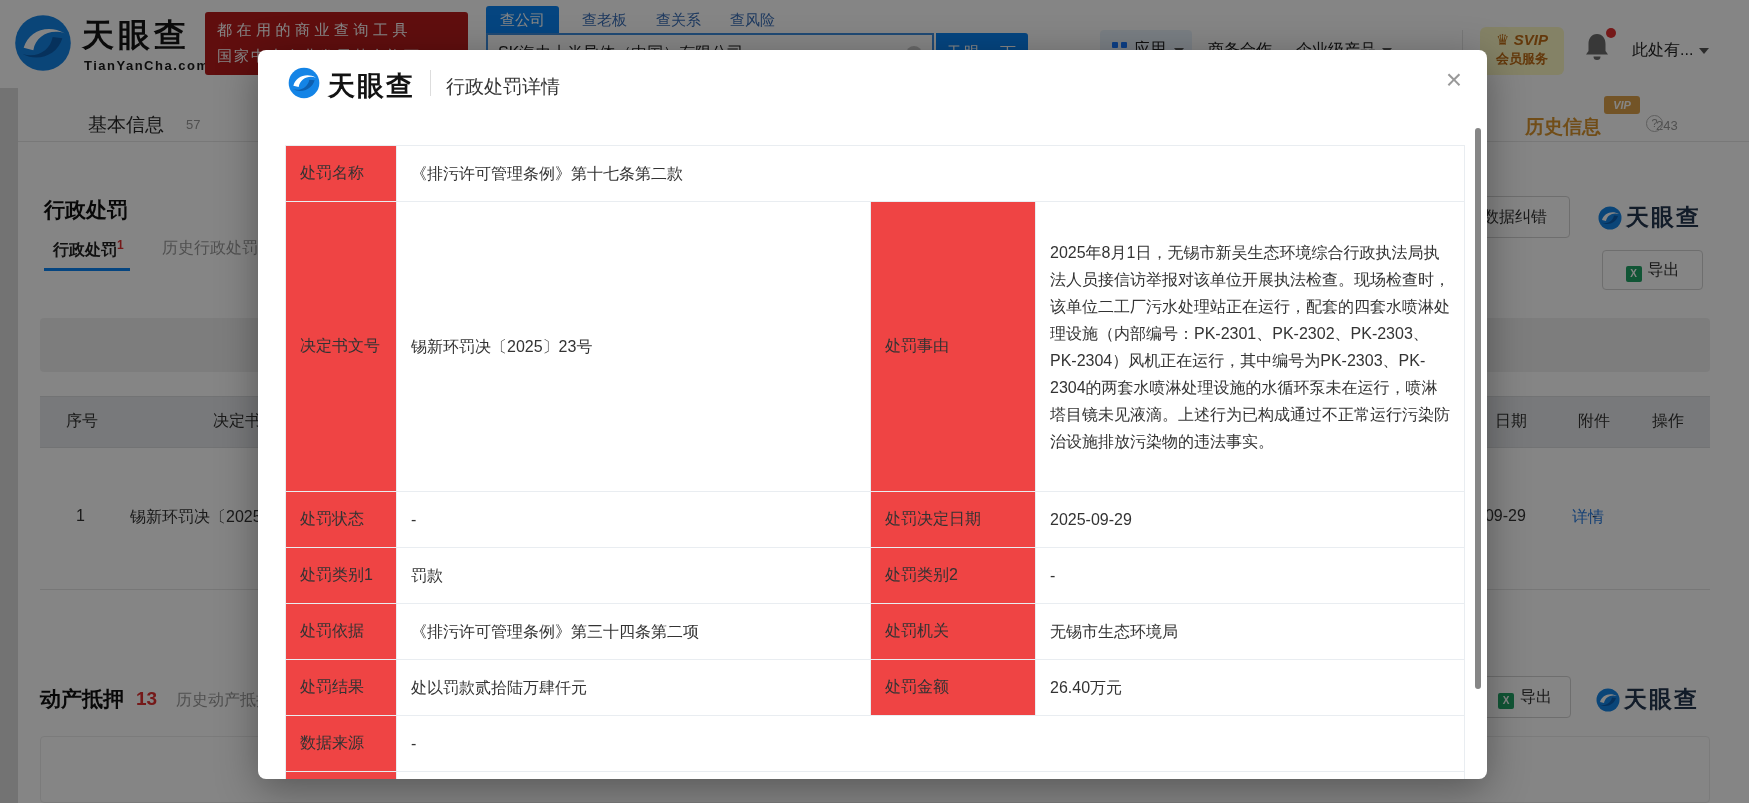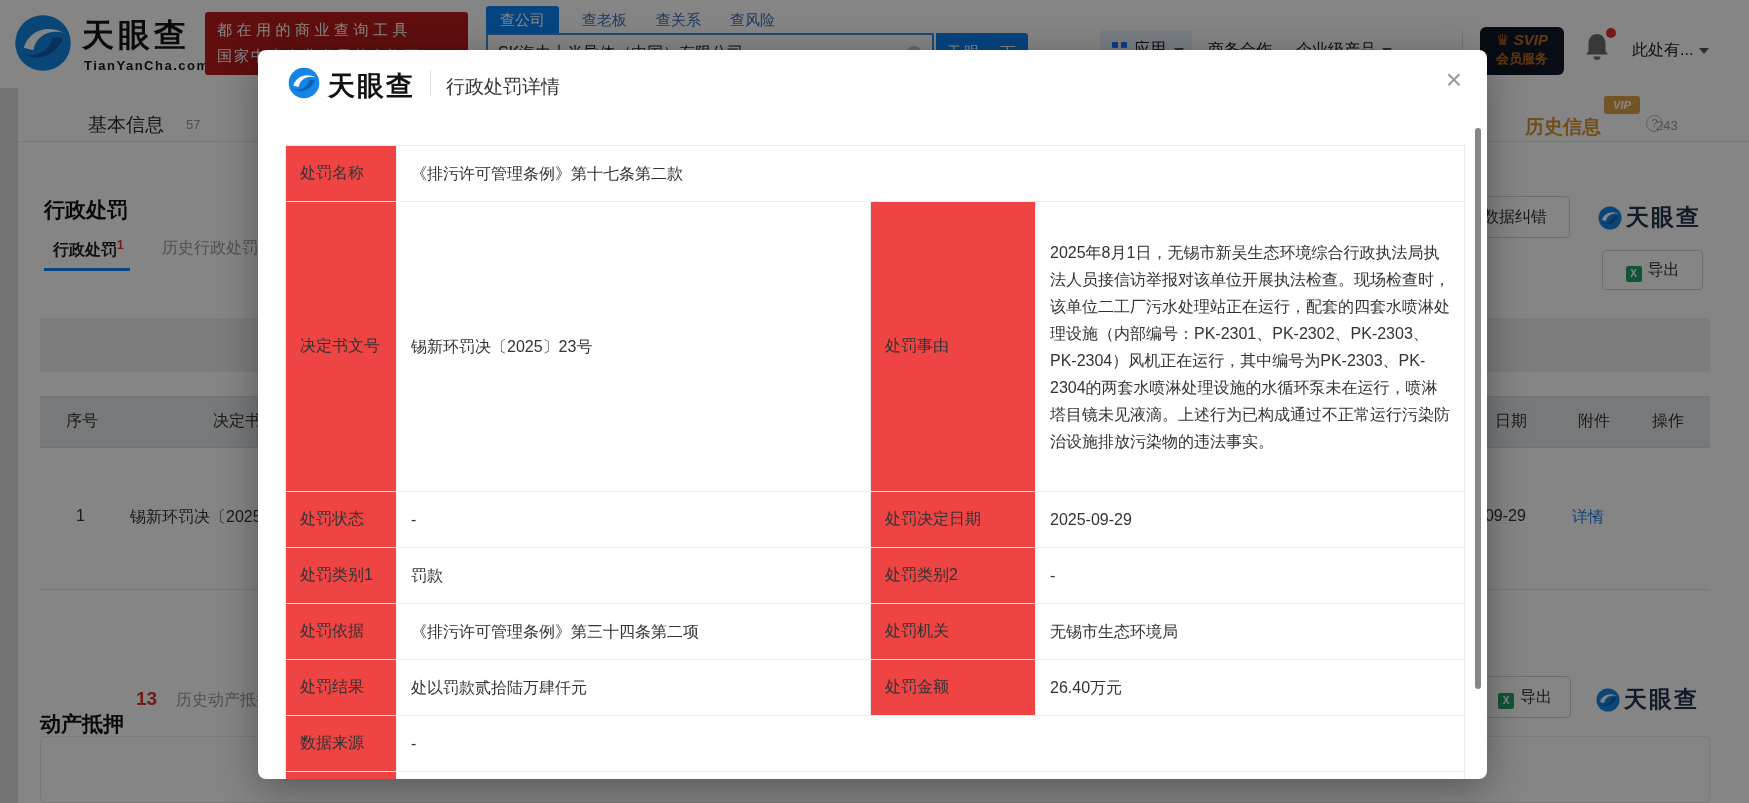--- a/index.html
+++ b/index.html
@@ -19,21 +19,21 @@
   .stab.active { background:#0b85f5; color:#fff; border-radius:3px 3px 0 0; }
   .search-box { position:absolute; left:486px; top:33px; width:448px; height:40px; background:#fff; border:2px solid #3f8fe0; }
   .search-box input { position:absolute; left:10px; top:3px; width:390px; height:30px; border:0; outline:none; font-size:16px; color:#222; font-family:inherit; background:transparent; }
   .clear-ic { position:absolute; right:10px; top:11px; width:16px; height:16px; background:#c9c9c9; border-radius:50%; color:#fff; font-size:12px; line-height:16px; text-align:center; cursor:pointer; }
   .search-btn { position:absolute; left:936px; top:33px; width:92px; height:40px; background:#0b85f5; color:#fff; font-size:16px; text-align:center; line-height:40px; border-radius:0 3px 3px 0; letter-spacing:2px; cursor:pointer; }
   .apps-pill { position:absolute; left:1100px; top:30px; width:92px; height:40px; background:#e9f2fc; border-radius:4px; cursor:pointer; }
   .apps-pill .lbl { position:absolute; left:34px; top:9px; font-size:16px; color:#222; }
   .navlink { position:absolute; top:40px; font-size:16px; color:#222; cursor:pointer; white-space:nowrap; }
   .caret { display:inline-block; width:0; height:0; border-left:5px solid transparent; border-right:5px solid transparent; border-top:6px solid #555; vertical-align:middle; margin-left:6px; }
   .vdiv { position:absolute; left:1462px; top:30px; width:1px; height:38px; background:#e4e4e4; }
-  .svip { position:absolute; left:1480px; top:27px; width:84px; height:48px; background:#0f172a; border-radius:6px; text-align:center; color:#bf6c16; cursor:pointer; }
+  .svip { position:absolute; left:1480px; top:27px; width:84px; height:48px; background:#fef9c3; border-radius:6px; text-align:center; color:#bf6c16; cursor:pointer; }
   .svip .l1 { font-size:15px; font-weight:700; font-style:italic; margin-top:4px; }
   .svip .l2 { font-size:13px; font-weight:700; margin-top:1px; }
   .bell { position:absolute; left:1584px; top:32px; width:26px; height:28px; cursor:pointer; }
   .bell-dot { position:absolute; left:1606px; top:28px; width:10px; height:10px; border-radius:50%; background:#e03131; }
   .user { position:absolute; left:1632px; top:40px; font-size:16px; color:#222; cursor:pointer; }
 
   
   .gutter { position:absolute; left:0; top:88px; width:18px; height:715px; background:#dcdcdc; }
   .basic-lbl { position:absolute; left:88px; top:112px; font-size:19px; color:#2a2a2a; }
   .basic-cnt { position:absolute; left:186px; top:117px; font-size:13px; color:#999; }
@@ -168,21 +168,21 @@
     <div class="th" style="left:1612px;">操作</div>
   </div>
   <div class="trow">
     <div class="td" style="left:36px;">1</div>
     <div class="td" style="left:90px;">锡新环罚决〔2025〕23号</div>
     <div class="td" style="left:1404px;">2025-09-29</div>
     <div class="td" style="left:1552px;">-</div>
     <div class="td link" style="left:1532px;">详情</div>
   </div>
 
-  <div class="sec-title" style="left:40px;top:710px;">动产抵押</div>
+  <div class="sec-title" style="left:40px;top:685px;">动产抵押</div>
   <div class="sec-cnt" style="left:136px;top:688px;font-size:19px;">13</div>
   <div class="tab-h" style="left:176px;top:690px;">历史动产抵押</div>
   <div class="btn" style="left:1479px;top:676px;width:92px;height:42px;line-height:40px;"><span class="excel">X</span><span>导出</span></div>
   <div class="wm" style="left:1596px;top:684px;">
     <svg width="24" height="24" viewBox="0 0 48 48">
       <circle cx="24" cy="24" r="23" fill="#1484e6"></circle>
       <path d="M8 28 C12 14 28 8 42 16 C30 12 18 18 16 30 Z" fill="#ffffff"></path>
       <path d="M40 20 C36 34 20 40 7 33 C19 37 30 30 32 19 Z" fill="#0d5fb0"></path>
     </svg>
     <span class="wm-txt">天眼查</span>

